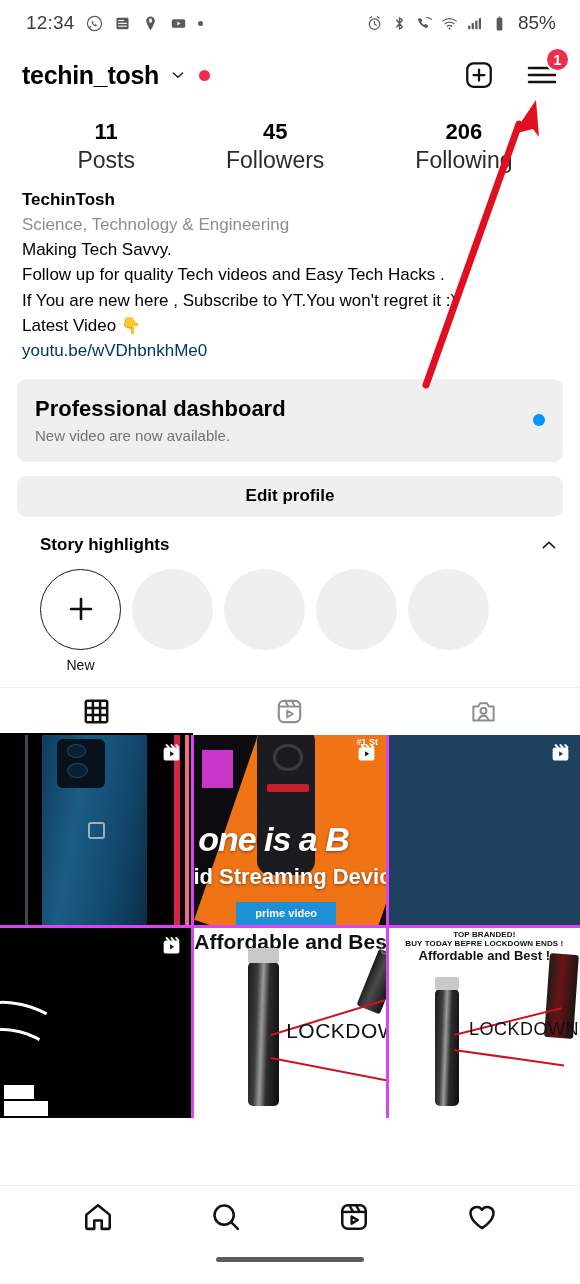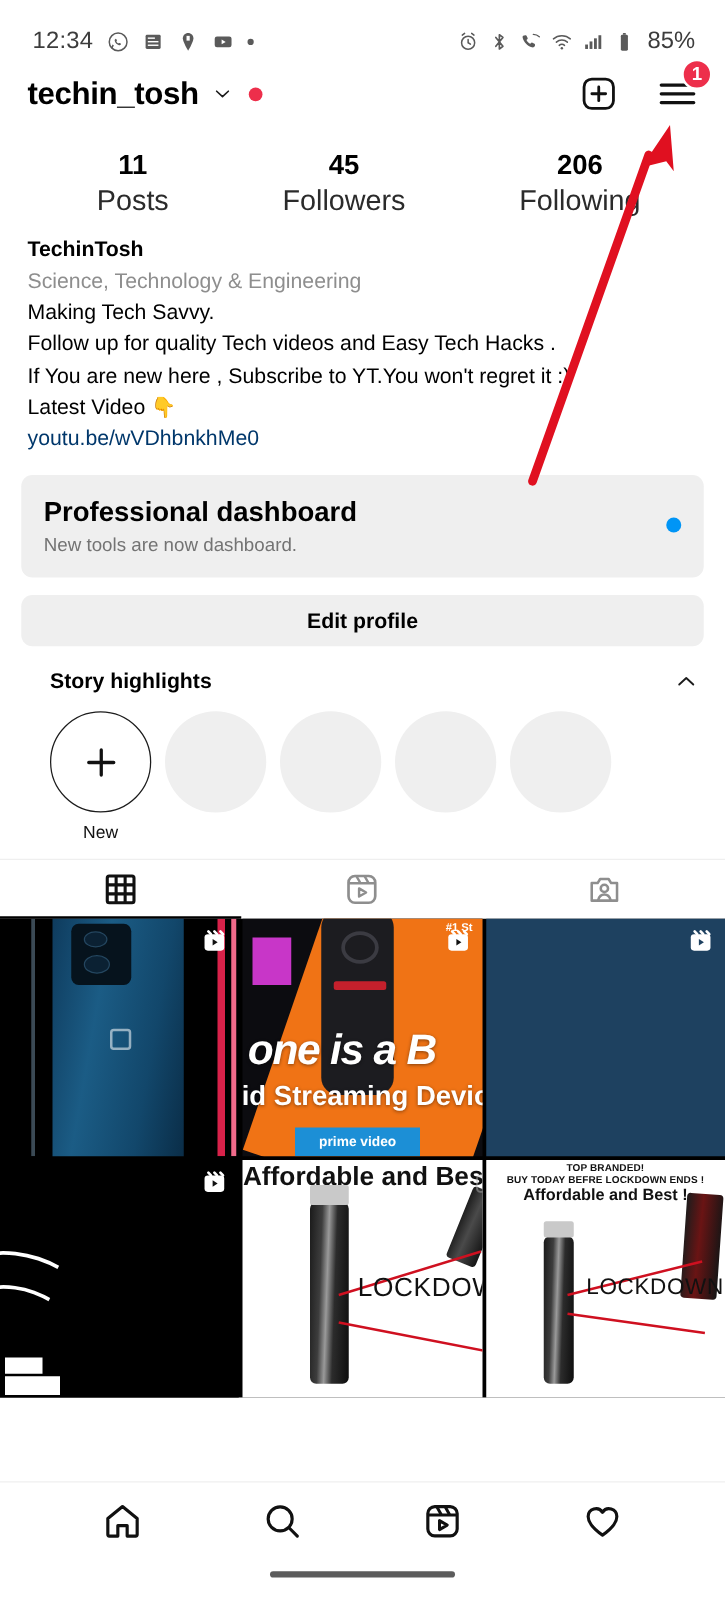--- a/index.html
+++ b/index.html
@@ -9,23 +9,23 @@
     background:#ffffff;
     color:#000000;
     overflow:hidden;
     position:relative;
   }
 
   
   .statusbar {
     height:44px;
     display:flex;
-    align-items:flex-end;
+    align-items:flex-start;
     justify-content:space-between;
-    padding:0 24px 0 26px;
+    padding:12px 24px 0 26px;
     color:#4a4a4a;
   }
   .sb-left { display:flex; align-items:center; gap:11px; }
   .sb-right { display:flex; align-items:center; gap:8px; }
   .sb-time { font-size:19px; font-weight:400; color:#3c3c3c; letter-spacing:.2px; }
   .sb-pct { font-size:19px; color:#3c3c3c; margin-left:2px; }
   .sb-ico { width:17px; height:17px; display:block; }
   .sb-dot { width:5px; height:5px; border-radius:50%; background:#5a5a5a; }
 
   
@@ -224,21 +224,21 @@
     height:2px;
     background:#000;
   }
   .tab svg { width:27px; height:27px; display:block; }
 
   
   .grid {
     display:grid;
     grid-template-columns:1fr 1fr 1fr;
     gap:3px;
-    background:#000000;
+    background:#d946ef;
   }
   .cell {
     position:relative;
     height:190px;
     overflow:hidden;
     background:#111;
   }
   .reel-ic {
     position:absolute;
     top:8px; right:9px;
@@ -559,21 +559,21 @@
     <span>Latest Video</span>
     <span class="bio-emoji">👇</span>
   </div>
   <div class="bio-link">youtu.be/wVDhbnkhMe0</div>
 </div>
 
 <div class="cards">
   <div class="card">
     <div class="card-txt">
       <div class="card-title">Professional dashboard</div>
-      <div class="card-sub">New tools are now dashboard.</div>
+      <div class="card-sub">New video are now available.</div>
     </div>
     <span class="blue-dot"></span>
   </div>
   <button class="editbtn">Edit profile</button>
 </div>
 
 <div class="hl">
   <div class="hl-head">
     <span class="hl-title">Story highlights</span>
     <svg class="chev-up" viewBox="0 0 24 24">

